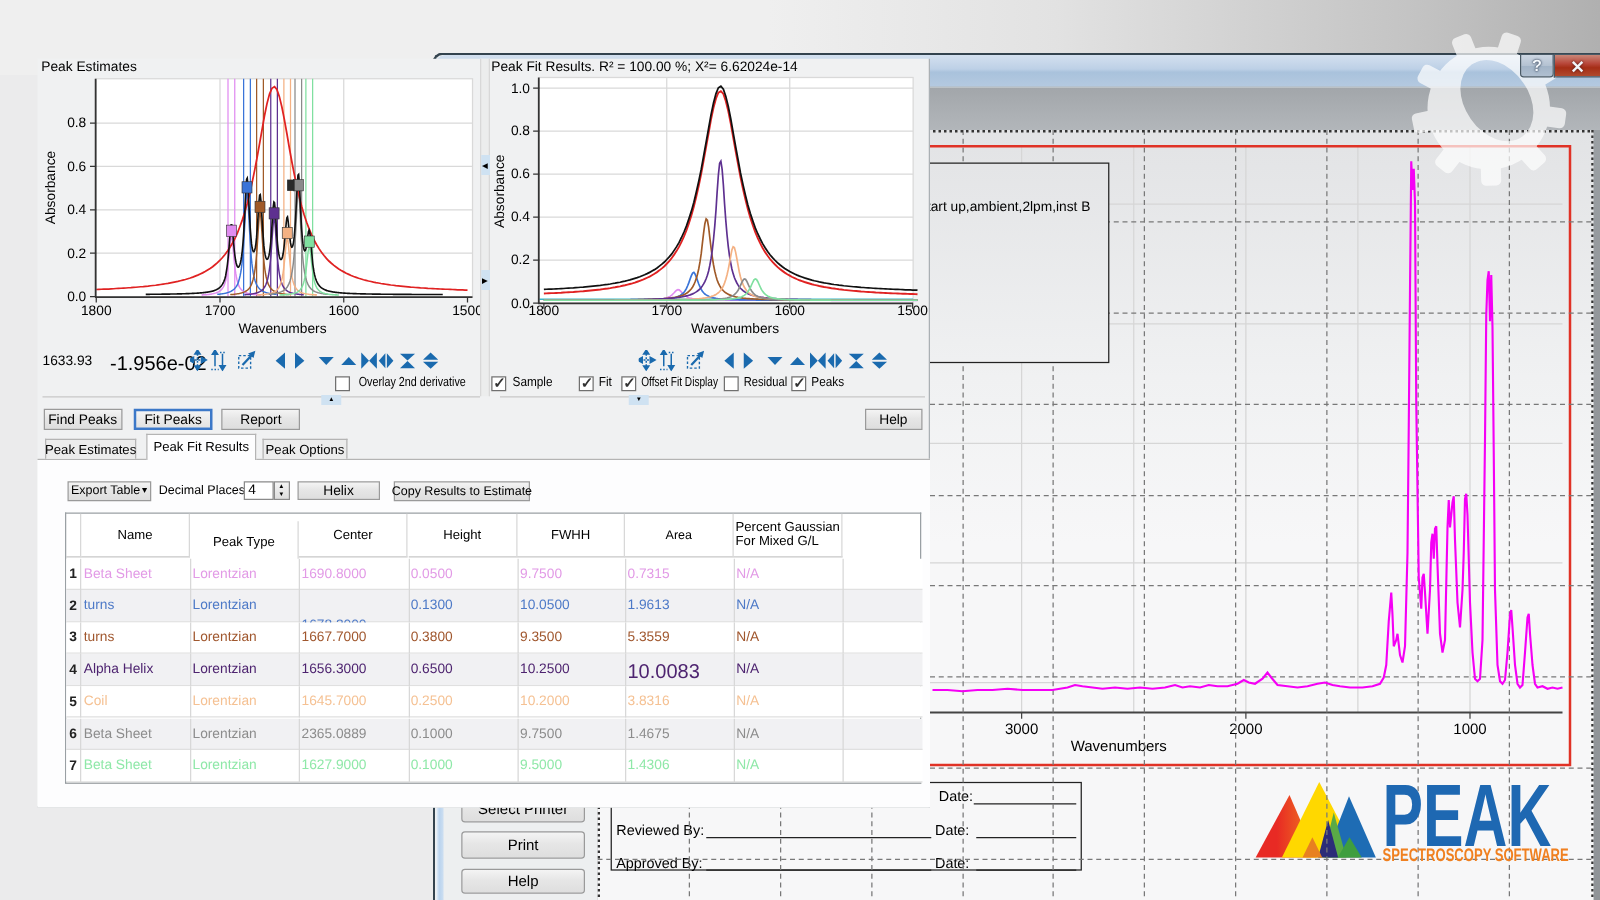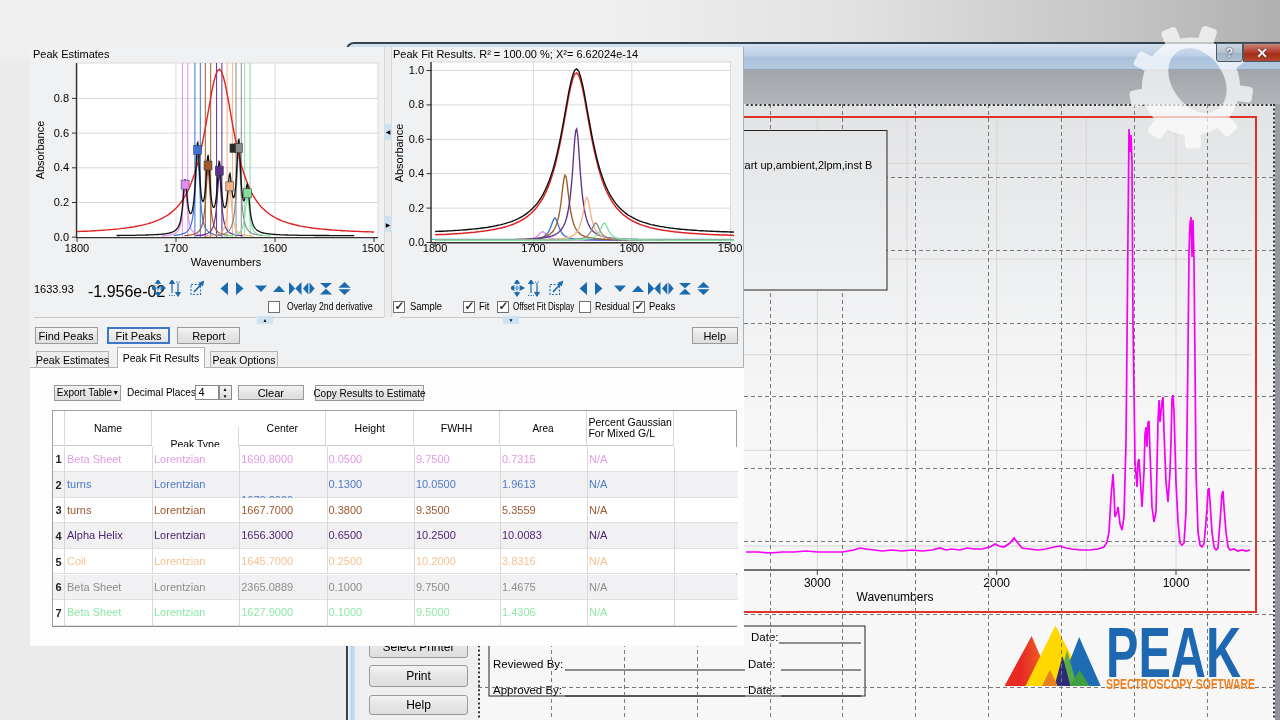--- a/index.html
+++ b/index.html
@@ -324,25 +324,25 @@
 <div style="position:absolute;left:147.2px;top:280.4px;width:63px;height:17px;background:linear-gradient(#f4f4f4,#e6e6e6 45%,#dedede);border:1px solid #9a9a9a;display:flex;align-items:center;justify-content:center;font-size:11px;color:#000;white-space:nowrap;">Report</div>
 <div style="position:absolute;left:661.7px;top:280.4px;width:46px;height:17px;background:linear-gradient(#f4f4f4,#e6e6e6 45%,#dedede);border:1px solid #9a9a9a;display:flex;align-items:center;justify-content:center;font-size:11px;color:#000;white-space:nowrap;">Help</div>
 <div class="abs" style="left:0px;top:320px;width:714px;height:279px;background:#fdfdfe;border-top:1px solid #b4b4b4"></div>
 <div class="abs" style="left:6px;top:304px;width:73px;height:16px;background:#ececec;border:1px solid #b4b4b4;border-bottom:none;display:flex;align-items:center;justify-content:center;font-size:10.5px;white-space:nowrap">Peak Estimates</div>
 <div class="abs" style="left:87px;top:299.5px;width:88px;height:21px;background:#fdfdfe;border:1px solid #b4b4b4;border-bottom:none;display:flex;align-items:center;justify-content:center;font-size:10.5px;white-space:nowrap">Peak Fit Results</div>
 <div class="abs" style="left:180px;top:304px;width:68px;height:16px;background:#ececec;border:1px solid #b4b4b4;border-bottom:none;display:flex;align-items:center;justify-content:center;font-size:10.5px;white-space:nowrap">Peak Options</div>
 <div style="position:absolute;left:24.4px;top:337.5px;width:67px;height:16px;background:linear-gradient(#f4f4f4,#e6e6e6 45%,#dedede);border:1px solid #9a9a9a;display:flex;align-items:center;justify-content:center;font-size:10px;color:#000;white-space:nowrap;">Export Table <span style="font-size:7px">▼</span></div>
 <div class="abs" style="left:97px;top:340px;font-size:10px;white-space:nowrap;color:#000">Decimal Places:</div>
 <div class="abs" style="left:164.5px;top:338px;width:24px;height:15px;background:#fff;border:1px solid #8a8a8a;font-size:11px;padding-left:3px">4</div>
 <div class="abs" style="left:188.5px;top:338px;width:13px;height:15px;background:linear-gradient(#f4f4f4,#ddd);border:1px solid #8a8a8a;font-size:5px;text-align:center;line-height:7px">▲<br>▼</div>
-<div style="position:absolute;left:207.8px;top:338px;width:66px;height:15px;background:linear-gradient(#f4f4f4,#e6e6e6 45%,#dedede);border:1px solid #9a9a9a;display:flex;align-items:center;justify-content:center;font-size:11px;color:#000;white-space:nowrap;">Clear</div>
+<div style="position:absolute;left:207.8px;top:338px;width:66px;height:15px;background:linear-gradient(#f4f4f4,#e6e6e6 45%,#dedede);border:1px solid #9a9a9a;display:flex;align-items:center;justify-content:center;font-size:11px;color:#000;white-space:nowrap;">Helix</div>
 <div style="position:absolute;left:285px;top:338px;width:109px;height:16px;background:linear-gradient(#f4f4f4,#e6e6e6 45%,#dedede);border:1px solid #9a9a9a;display:flex;align-items:center;justify-content:center;font-size:10px;color:#000;white-space:nowrap;">Copy Results to Estimate</div>
 <div style="position:absolute;left:22px;top:363px;width:685px;height:217px;background:#fff;border:1px solid #9aa0a4;border-bottom:2px solid #8a9094">
 <div style="position:absolute;left:12px;top:0;width:87px;height:35px;border-right:1px solid #d8d8d8;border-bottom:1px solid #c8c8c8;display:flex;align-items:center;justify-content:center;font-size:10.5px;white-space:nowrap">Name</div>
-<div style="position:absolute;left:99px;top:16px;width:87.19999999999999px;height:35px;border-right:1px solid #d8d8d8;border-bottom:1px solid #c8c8c8;display:flex;align-items:center;justify-content:center;font-size:10.5px;white-space:nowrap">Peak Type</div>
+<div style="position:absolute;left:99px;top:6px;width:87.19999999999999px;height:35px;border-right:1px solid #d8d8d8;border-bottom:1px solid #c8c8c8;display:flex;align-items:center;justify-content:center;font-size:10.5px;white-space:nowrap">Peak Type</div>
 <div style="position:absolute;left:186.2px;top:0;width:87.30000000000001px;height:35px;border-right:1px solid #d8d8d8;border-bottom:1px solid #c8c8c8;display:flex;align-items:center;justify-content:center;font-size:10.5px;white-space:nowrap">Center</div>
 <div style="position:absolute;left:273.5px;top:0;width:87.5px;height:35px;border-right:1px solid #d8d8d8;border-bottom:1px solid #c8c8c8;display:flex;align-items:center;justify-content:center;font-size:10.5px;white-space:nowrap">Height</div>
 <div style="position:absolute;left:361px;top:0;width:86px;height:35px;border-right:1px solid #d8d8d8;border-bottom:1px solid #c8c8c8;display:flex;align-items:center;justify-content:center;font-size:10.5px;white-space:nowrap">FWHH</div>
 <div style="position:absolute;left:447px;top:0;width:87px;height:35px;border-right:1px solid #d8d8d8;border-bottom:1px solid #c8c8c8;display:flex;align-items:center;justify-content:center;font-size:10px;white-space:nowrap">Area</div>
 <div style="position:absolute;left:534px;top:0;width:87.39999999999998px;height:35px;border-right:1px solid #d8d8d8;border-bottom:1px solid #c8c8c8;display:flex;align-items:center;justify-content:center;font-size:10.5px;white-space:nowrap;line-height:11px">Percent Gaussian<br>For Mixed G/L</div>
 <div style="position:absolute;left:0;top:0;width:12px;height:35px;border-right:1px solid #d8d8d8;border-bottom:1px solid #c8c8c8"></div>
 <div style="position:absolute;left:0;top:35.5px;width:685px;height:25.6px;background:#ffffff;border-bottom:1px solid #e0e0e0">
 <div style="position:absolute;left:0;top:0;width:12px;height:25.6px;border-right:1px solid #d8d8d8;font-size:11px;font-weight:bold;color:#222;display:flex;align-items:center;justify-content:center">1</div>
 <div style="position:absolute;left:14px;top:6px;font-size:11px;white-space:nowrap;color:#e29ae6">Beta Sheet</div>
 <div style="position:absolute;left:101px;top:6px;font-size:11px;white-space:nowrap;color:#e29ae6">Lorentzian</div>
@@ -393,21 +393,21 @@
 <div style="position:absolute;left:534px;top:0;width:1px;height:25.6px;background:#d8d8d8"></div>
 <div style="position:absolute;left:621.4px;top:0;width:1px;height:25.6px;background:#d8d8d8"></div>
 </div>
 <div style="position:absolute;left:0;top:112.3px;width:685px;height:25.6px;background:#f1f1f3;border-bottom:1px solid #e0e0e0">
 <div style="position:absolute;left:0;top:0;width:12px;height:25.6px;border-right:1px solid #d8d8d8;font-size:11px;font-weight:bold;color:#222;display:flex;align-items:center;justify-content:center">4</div>
 <div style="position:absolute;left:14px;top:6px;font-size:11px;white-space:nowrap;color:#4e2470">Alpha Helix</div>
 <div style="position:absolute;left:101px;top:6px;font-size:11px;white-space:nowrap;color:#4e2470">Lorentzian</div>
 <div style="position:absolute;left:188.2px;top:6px;font-size:11px;white-space:nowrap;color:#4e2470">1656.3000</div>
 <div style="position:absolute;left:275.5px;top:6px;font-size:11px;white-space:nowrap;color:#4e2470">0.6500</div>
 <div style="position:absolute;left:363px;top:6px;font-size:11px;white-space:nowrap;color:#4e2470">10.2500</div>
-<div style="position:absolute;left:449px;top:6px;font-size:11px;white-space:nowrap;color:#4e2470">10.0083</div>
+<div style="position:absolute;left:449px;top:6px;font-size:16px;white-space:nowrap;color:#4e2470">10.0083</div>
 <div style="position:absolute;left:536px;top:6px;font-size:11px;white-space:nowrap;color:#4e2470">N/A</div>
 <div style="position:absolute;left:99px;top:0;width:1px;height:25.6px;background:#d8d8d8"></div>
 <div style="position:absolute;left:186.2px;top:0;width:1px;height:25.6px;background:#d8d8d8"></div>
 <div style="position:absolute;left:273.5px;top:0;width:1px;height:25.6px;background:#d8d8d8"></div>
 <div style="position:absolute;left:361px;top:0;width:1px;height:25.6px;background:#d8d8d8"></div>
 <div style="position:absolute;left:447px;top:0;width:1px;height:25.6px;background:#d8d8d8"></div>
 <div style="position:absolute;left:534px;top:0;width:1px;height:25.6px;background:#d8d8d8"></div>
 <div style="position:absolute;left:621.4px;top:0;width:1px;height:25.6px;background:#d8d8d8"></div>
 </div>
 <div style="position:absolute;left:0;top:137.9px;width:685px;height:25.6px;background:#ffffff;border-bottom:1px solid #e0e0e0">

